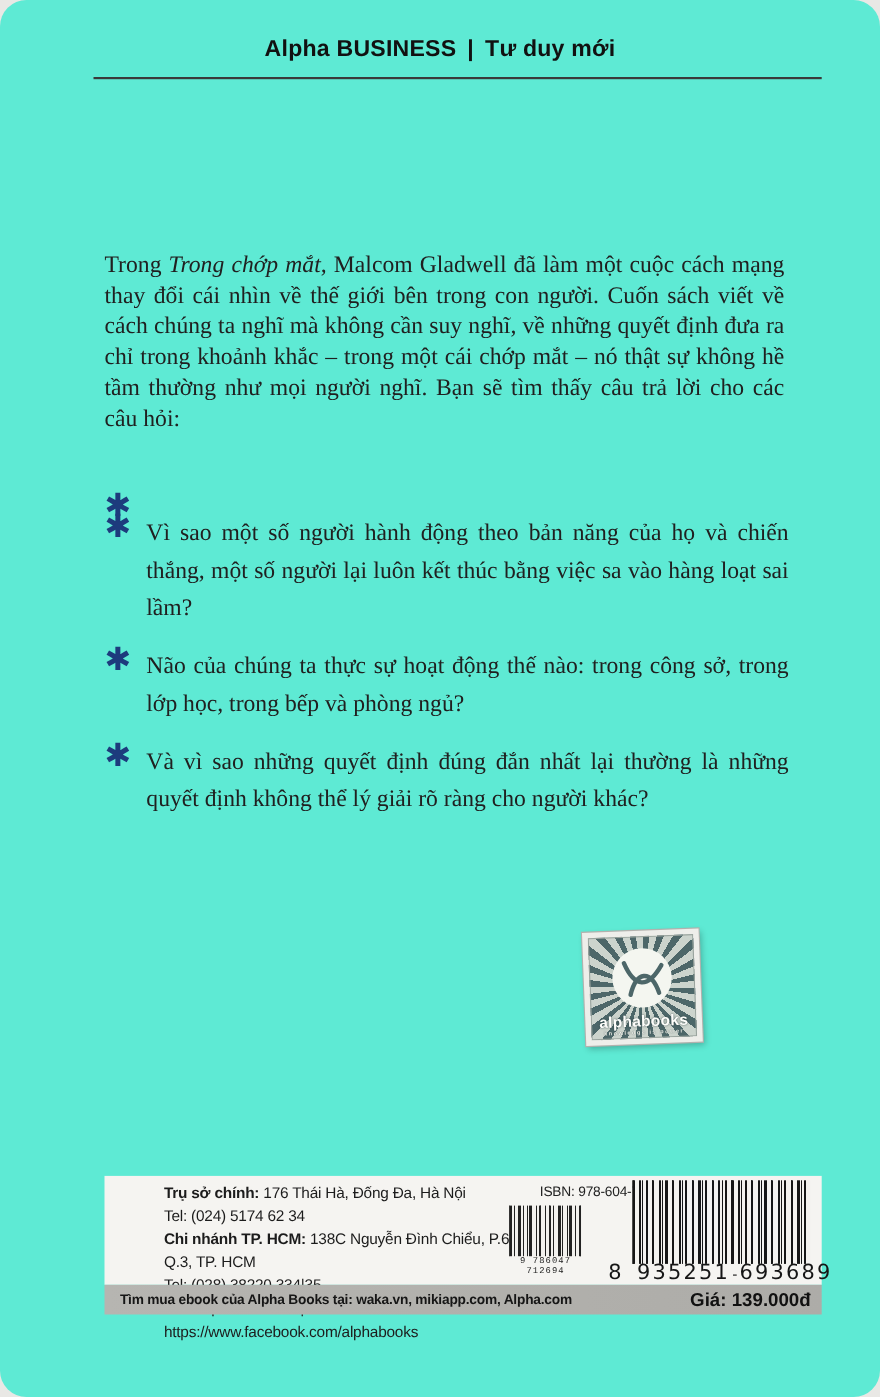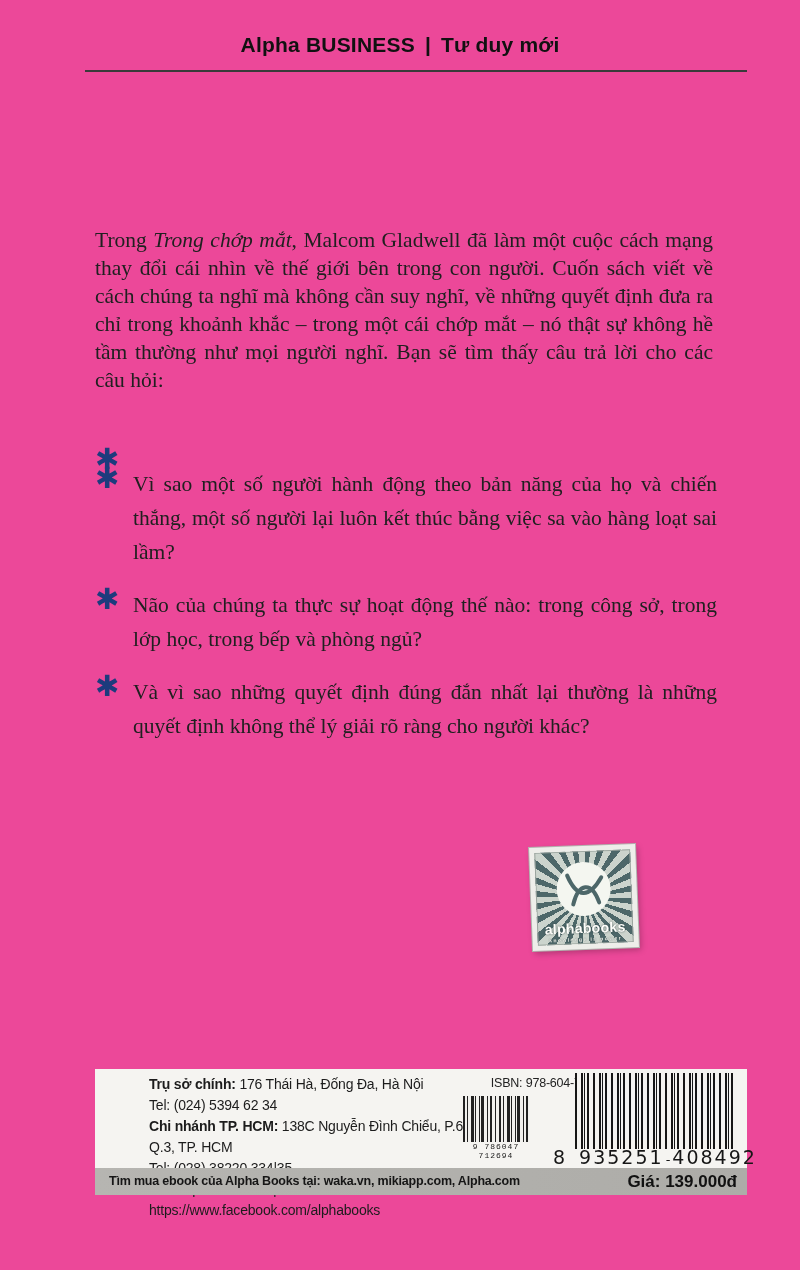--- a/index.html
+++ b/index.html
@@ -1,19 +1,19 @@
 <!DOCTYPE html>
 <html><head>
 <meta charset="utf-8">
 <style>
   html,body{margin:0;padding:0;}
   body{background:#e9e8e5;font-family:"Liberation Sans",sans-serif;}
   #page{
     position:relative;width:800px;height:1270px;margin:0 auto;
-    background:#ec4899;overflow:hidden;color:#1f1f1f;
+    background:#5eead4;overflow:hidden;color:#1f1f1f;border-radius:24px;
   }
   
   .header{
     position:absolute;top:33px;left:0;width:100%;
     text-align:center;font-weight:bold;font-size:21px;letter-spacing:.2px;color:#111;
   }
   .header .sep{padding:0 10px;font-weight:bold;}
   .rule{
     position:absolute;top:70px;left:85px;width:662px;height:2px;background:#3a3a3a;
   }
@@ -168,36 +168,36 @@
       </svg>
     </div>
     <div class="logo-wordmark">alphabooks</div>
     <div class="logo-tagline">knowledge is power</div>
   </div>
 
 
   <div class="footer-info">
     <div class="addr">
       <div class="line"><b>Trụ sở chính:</b><span> 176 Thái Hà, Đống Đa, Hà Nội</span></div>
-      <div class="line"><b></b><span>Tel: (024) 5394 62 34</span></div>
+      <div class="line"><b></b><span>Tel: (024) 5174 62 34</span></div>
       <div class="line"><b>Chi nhánh TP. HCM:</b><span> 138C Nguyễn Đình Chiểu, P.6, Q.3, TP. HCM</span></div>
       <div class="line"><b></b><span>Tel: (028) 38220 334|35</span></div>
       <div class="line"><b></b><span>www.alphabooks.vn | https://www.facebook.com/alphabooks</span></div>
     </div>
 
     <div class="isbn">ISBN: 978-604-77-1269-4</div>
     <div class="barcode-small"></div>
     <div class="barcode-small-num">9 786047 712694</div>
 
     <div class="barcode-large"></div>
     <div class="ean-digits">
       <span class="g0">8</span>
       <span class="g1">935251</span>
       <span class="dash">-</span>
-      <span class="g2">408492</span>
+      <span class="g2">693689</span>
     </div>
   </div>
 
   <div class="footer-ebookbar">
     <span class="ebook">Tìm mua ebook của Alpha Books tại: waka.vn, mikiapp.com, Alpha.com</span>
     <span class="price">Giá: 139.000đ</span>
   </div>
 
 </div>
 

